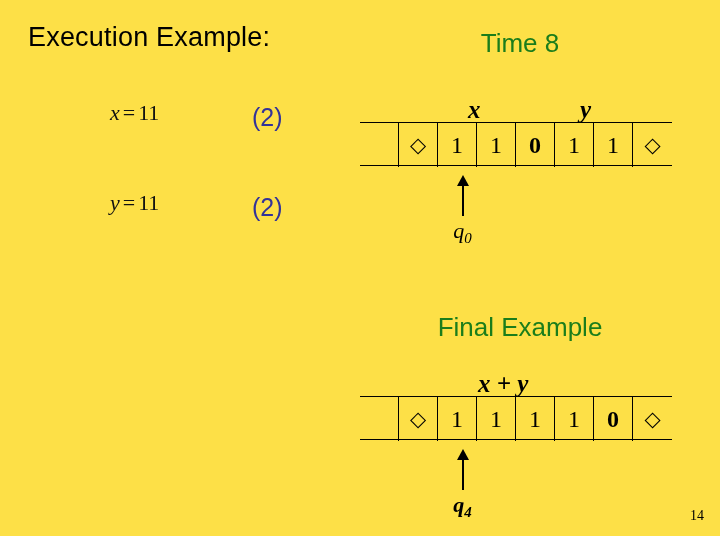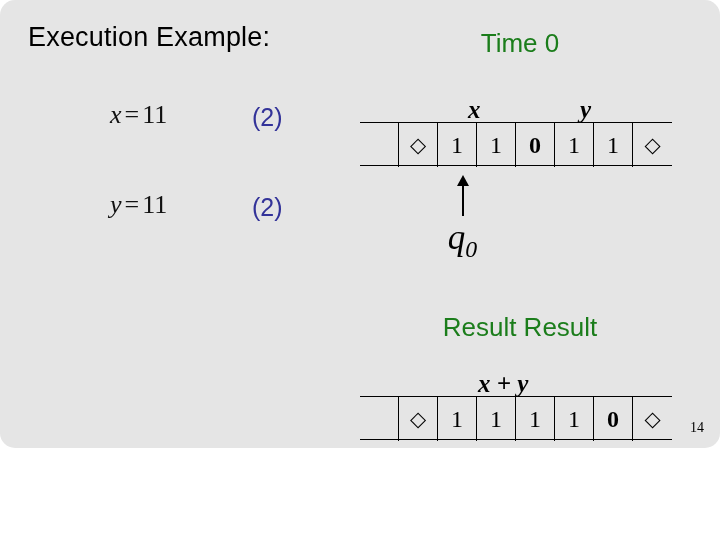--- a/index.html
+++ b/index.html
@@ -3,25 +3,24 @@
 <meta charset="utf-8">
 <style>
   html, body {
     margin: 0;
     padding: 0;
     background: #ffffff;
   }
   #slide {
     position: relative;
     width: 720px;
-    height: 448px;
-    background: #e5e5e5;
+    height: 536px;
+    background: #fde047;
     overflow: hidden;
     font-family: "Liberation Sans", sans-serif;
-    border-radius: 15px;
   }
 
   
   .slide-title {
     position: absolute;
     left: 28px;
     top: 22px;
     font-family: "Liberation Sans", sans-serif;
     font-size: 27px;
     font-weight: 400;
@@ -40,21 +39,21 @@
     white-space: nowrap;
     text-align: center;
   }
   #time-heading  { left: 410px; top: 28px;  width: 220px; }
   #final-heading { left: 410px; top: 312px; width: 220px; }
 
   
   .equation {
     position: absolute;
     font-family: "Liberation Serif", serif;
-    font-size: 26px;
+    font-size: 22px;
     color: #111111;
     white-space: nowrap;
   }
   .equation .var {
     font-style: italic;
     font-family: "Liberation Serif", serif;
   }
   .equation .eq-sign { padding: 0 3px; }
   #eq-x { left: 110px; top: 100px; }
   #eq-y { left: 110px; top: 190px; }
@@ -146,21 +145,21 @@
     top: -1px;
     width: 0;
     height: 0;
     border-left: 6.5px solid transparent;
     border-right: 6.5px solid transparent;
     border-bottom: 11px solid #000;
   }
   .head-state {
     font-family: "Liberation Serif", serif;
     font-style: italic;
-    font-size: 35px;
+    font-size: 22px;
     color: #000;
     margin-top: 2px;
     white-space: nowrap;
   }
   .head-state sub {
     font-size: 0.68em;
     font-style: italic;
   }
 
   
@@ -183,21 +182,21 @@
   <div class="equation" id="eq-x">
     <span class="var">x</span><span class="eq-sign">=</span><span>11</span>
   </div>
   <div class="step-count" id="count-x">(2)</div>
 
   <div class="equation" id="eq-y">
     <span class="var">y</span><span class="eq-sign">=</span><span>11</span>
   </div>
   <div class="step-count" id="count-y">(2)</div>
 
-  <div class="green-heading" id="time-heading">Time 0</div>
+  <div class="green-heading" id="time-heading">Time 8</div>
 
   <div class="tape-block" id="tape-block-0">
     <div class="tape-annotations">
         <span class="tape-annotation" style="left: 108px;">x</span>
         <span class="tape-annotation" style="left: 220px;">y</span>
       </div>
     <div class="tape-row">
         <div class="tape-cell blank edge-left"></div>
         <div class="tape-cell diamond">◇</div>
         <div class="tape-cell">1</div>
@@ -210,21 +209,21 @@
   </div>
 
   <div class="head-pointer" id="head-0" style="left: 432.5px;">
     <div class="head-arrow">
       <div class="tip"></div>
       <div class="shaft"></div>
     </div>
     <div class="head-state">q<sub>0</sub></div>
   </div>
 
-  <div class="green-heading" id="final-heading">Result Result</div>
+  <div class="green-heading" id="final-heading">Final Example</div>
 
   <div class="tape-block" id="tape-block-1">
     <div class="tape-annotations">
         <span class="tape-annotation plain" style="left: 118px;">x + y</span>
       </div>
     <div class="tape-row">
         <div class="tape-cell blank edge-left"></div>
         <div class="tape-cell diamond">◇</div>
         <div class="tape-cell">1</div>
         <div class="tape-cell">1</div>

